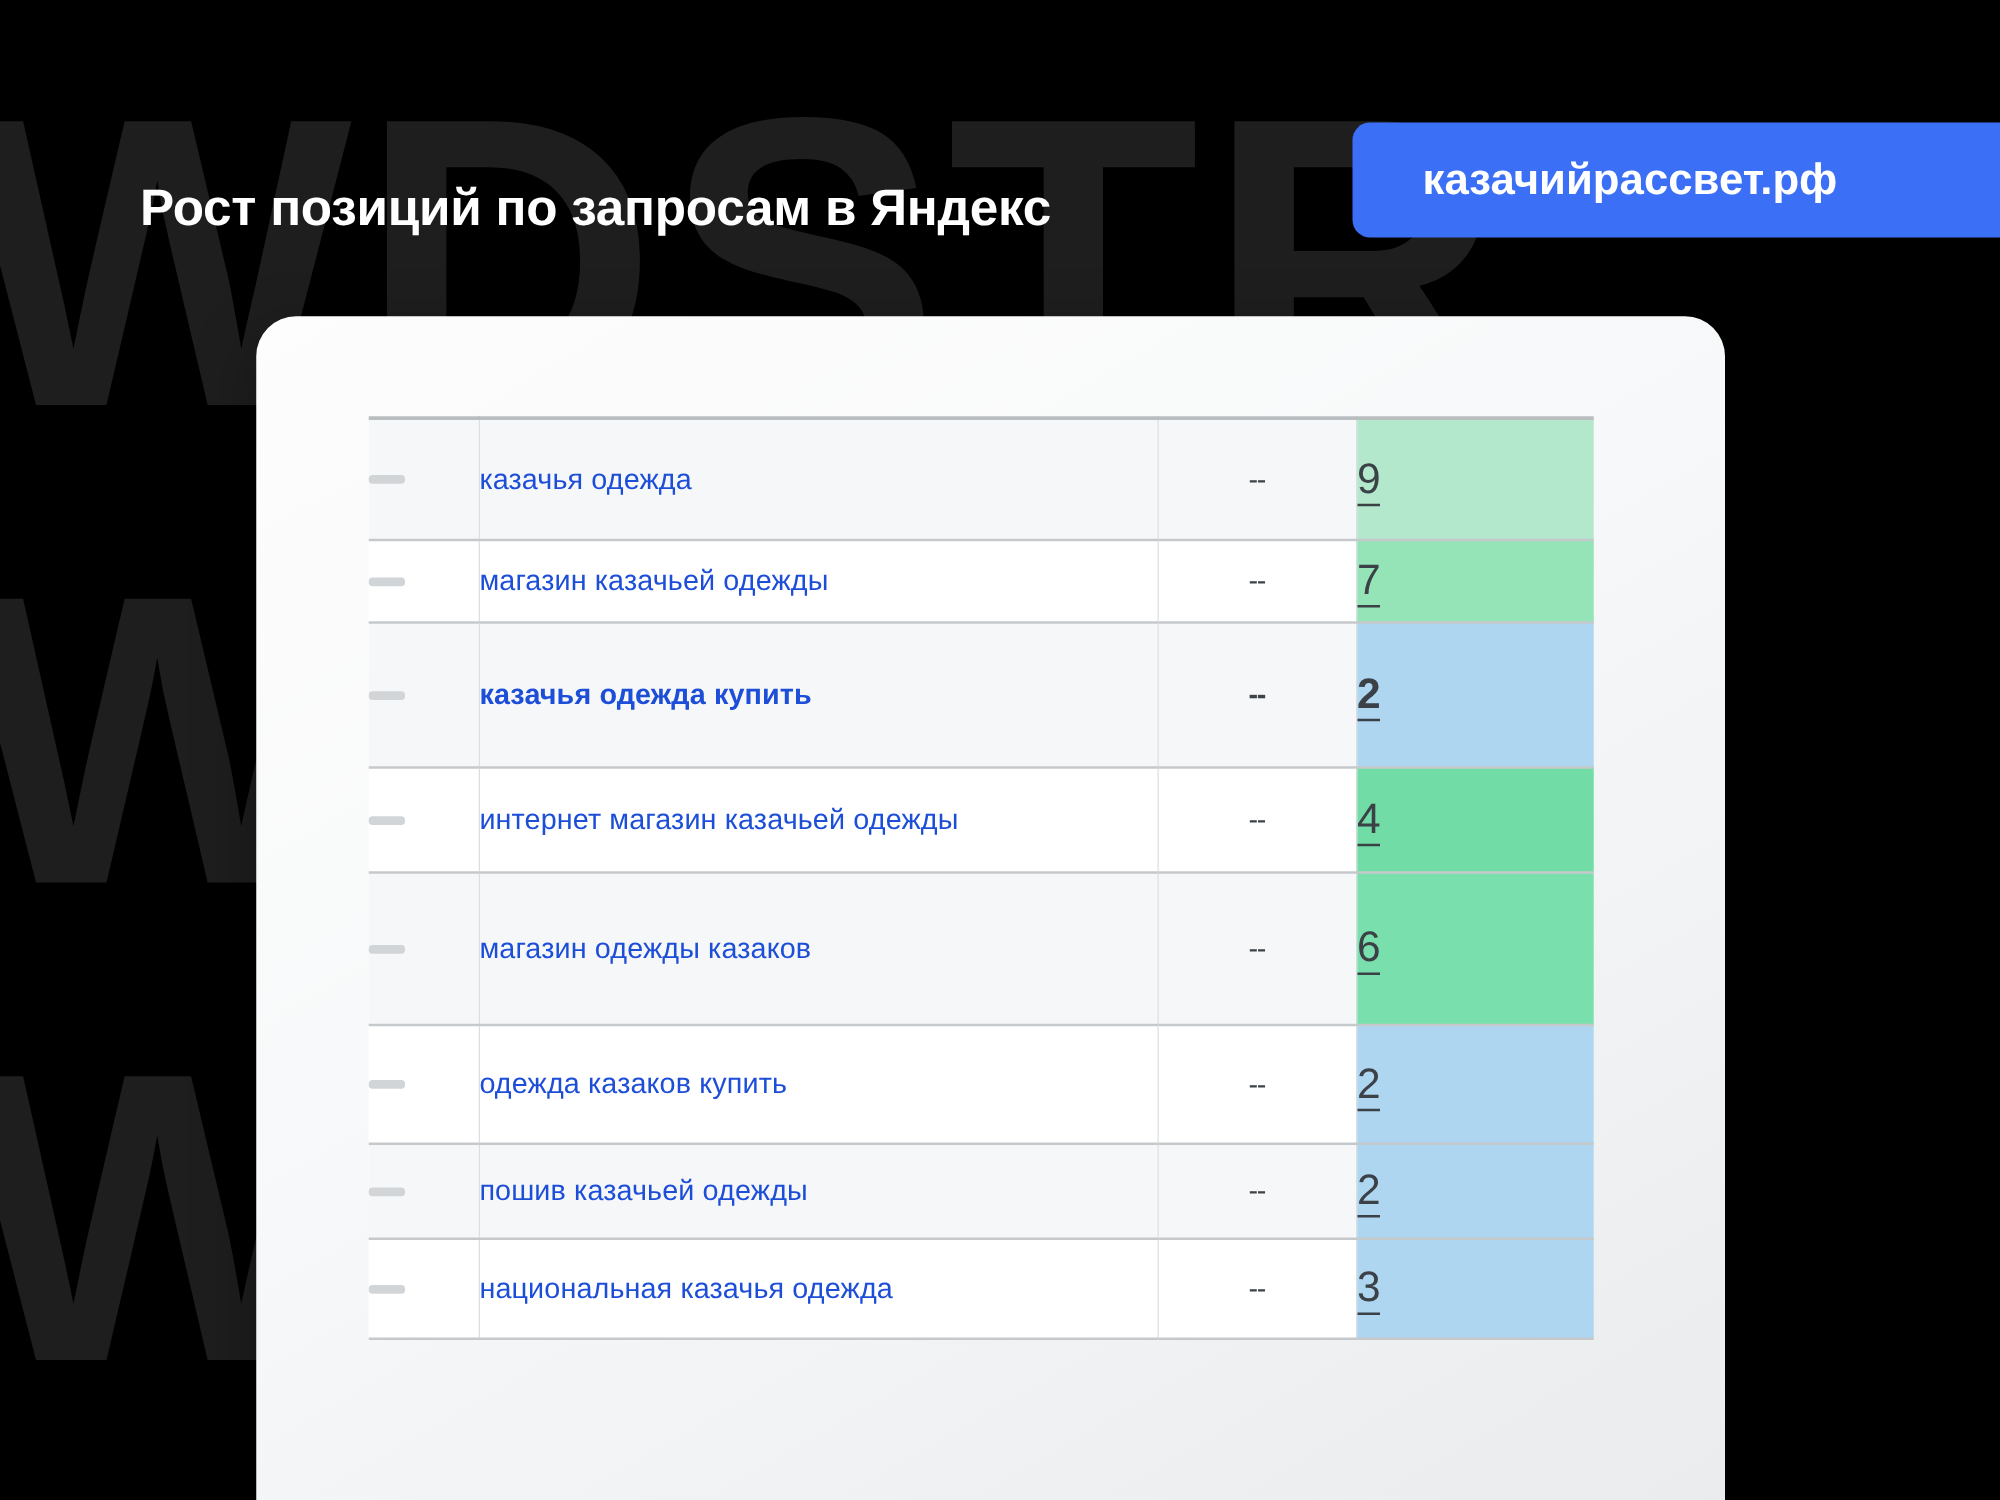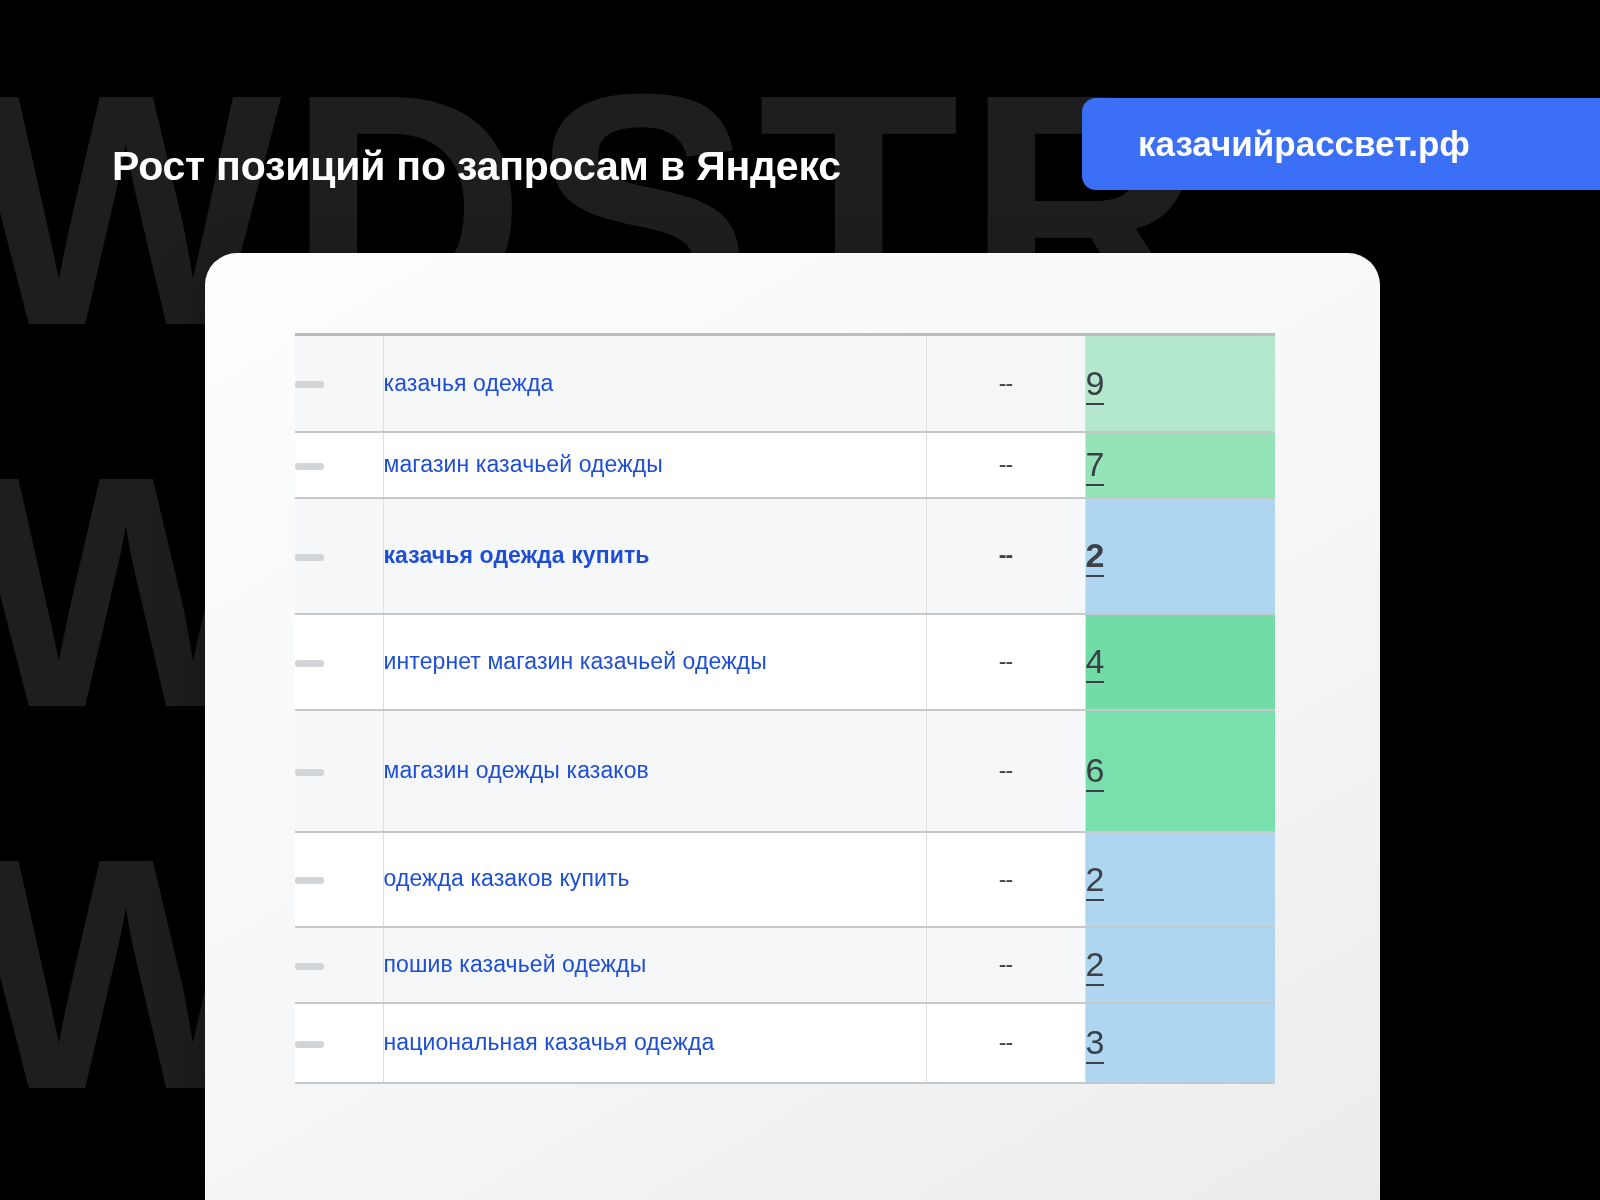--- a/index.html
+++ b/index.html
@@ -108,21 +108,21 @@
   .rank-table tr:nth-child(even) td { background: #ffffff; }
 
   .col-mark  { width: 88px; }
   .col-query { width: 543px; }
   .col-dash  { width: 159px; }
   .col-pos   { width: 190px; }
 
   .row-1 td { height: 97px; }
   .row-2 td { height: 66px; }
   .row-3 td { height: 116px; font-weight: bold; }
-  .row-4 td { height: 96px; }
+  .row-4 td { height: 84px; }
   .row-5 td { height: 122px; }
   .row-6 td { height: 95px; }
   .row-7 td { height: 76px; }
   .row-8 td { height: 80px; }
 
   .cell-mark { text-align: left; padding-left: 27px; }
   .mark-dash {
     display: inline-block;
     width: 29px;
     height: 7px;

